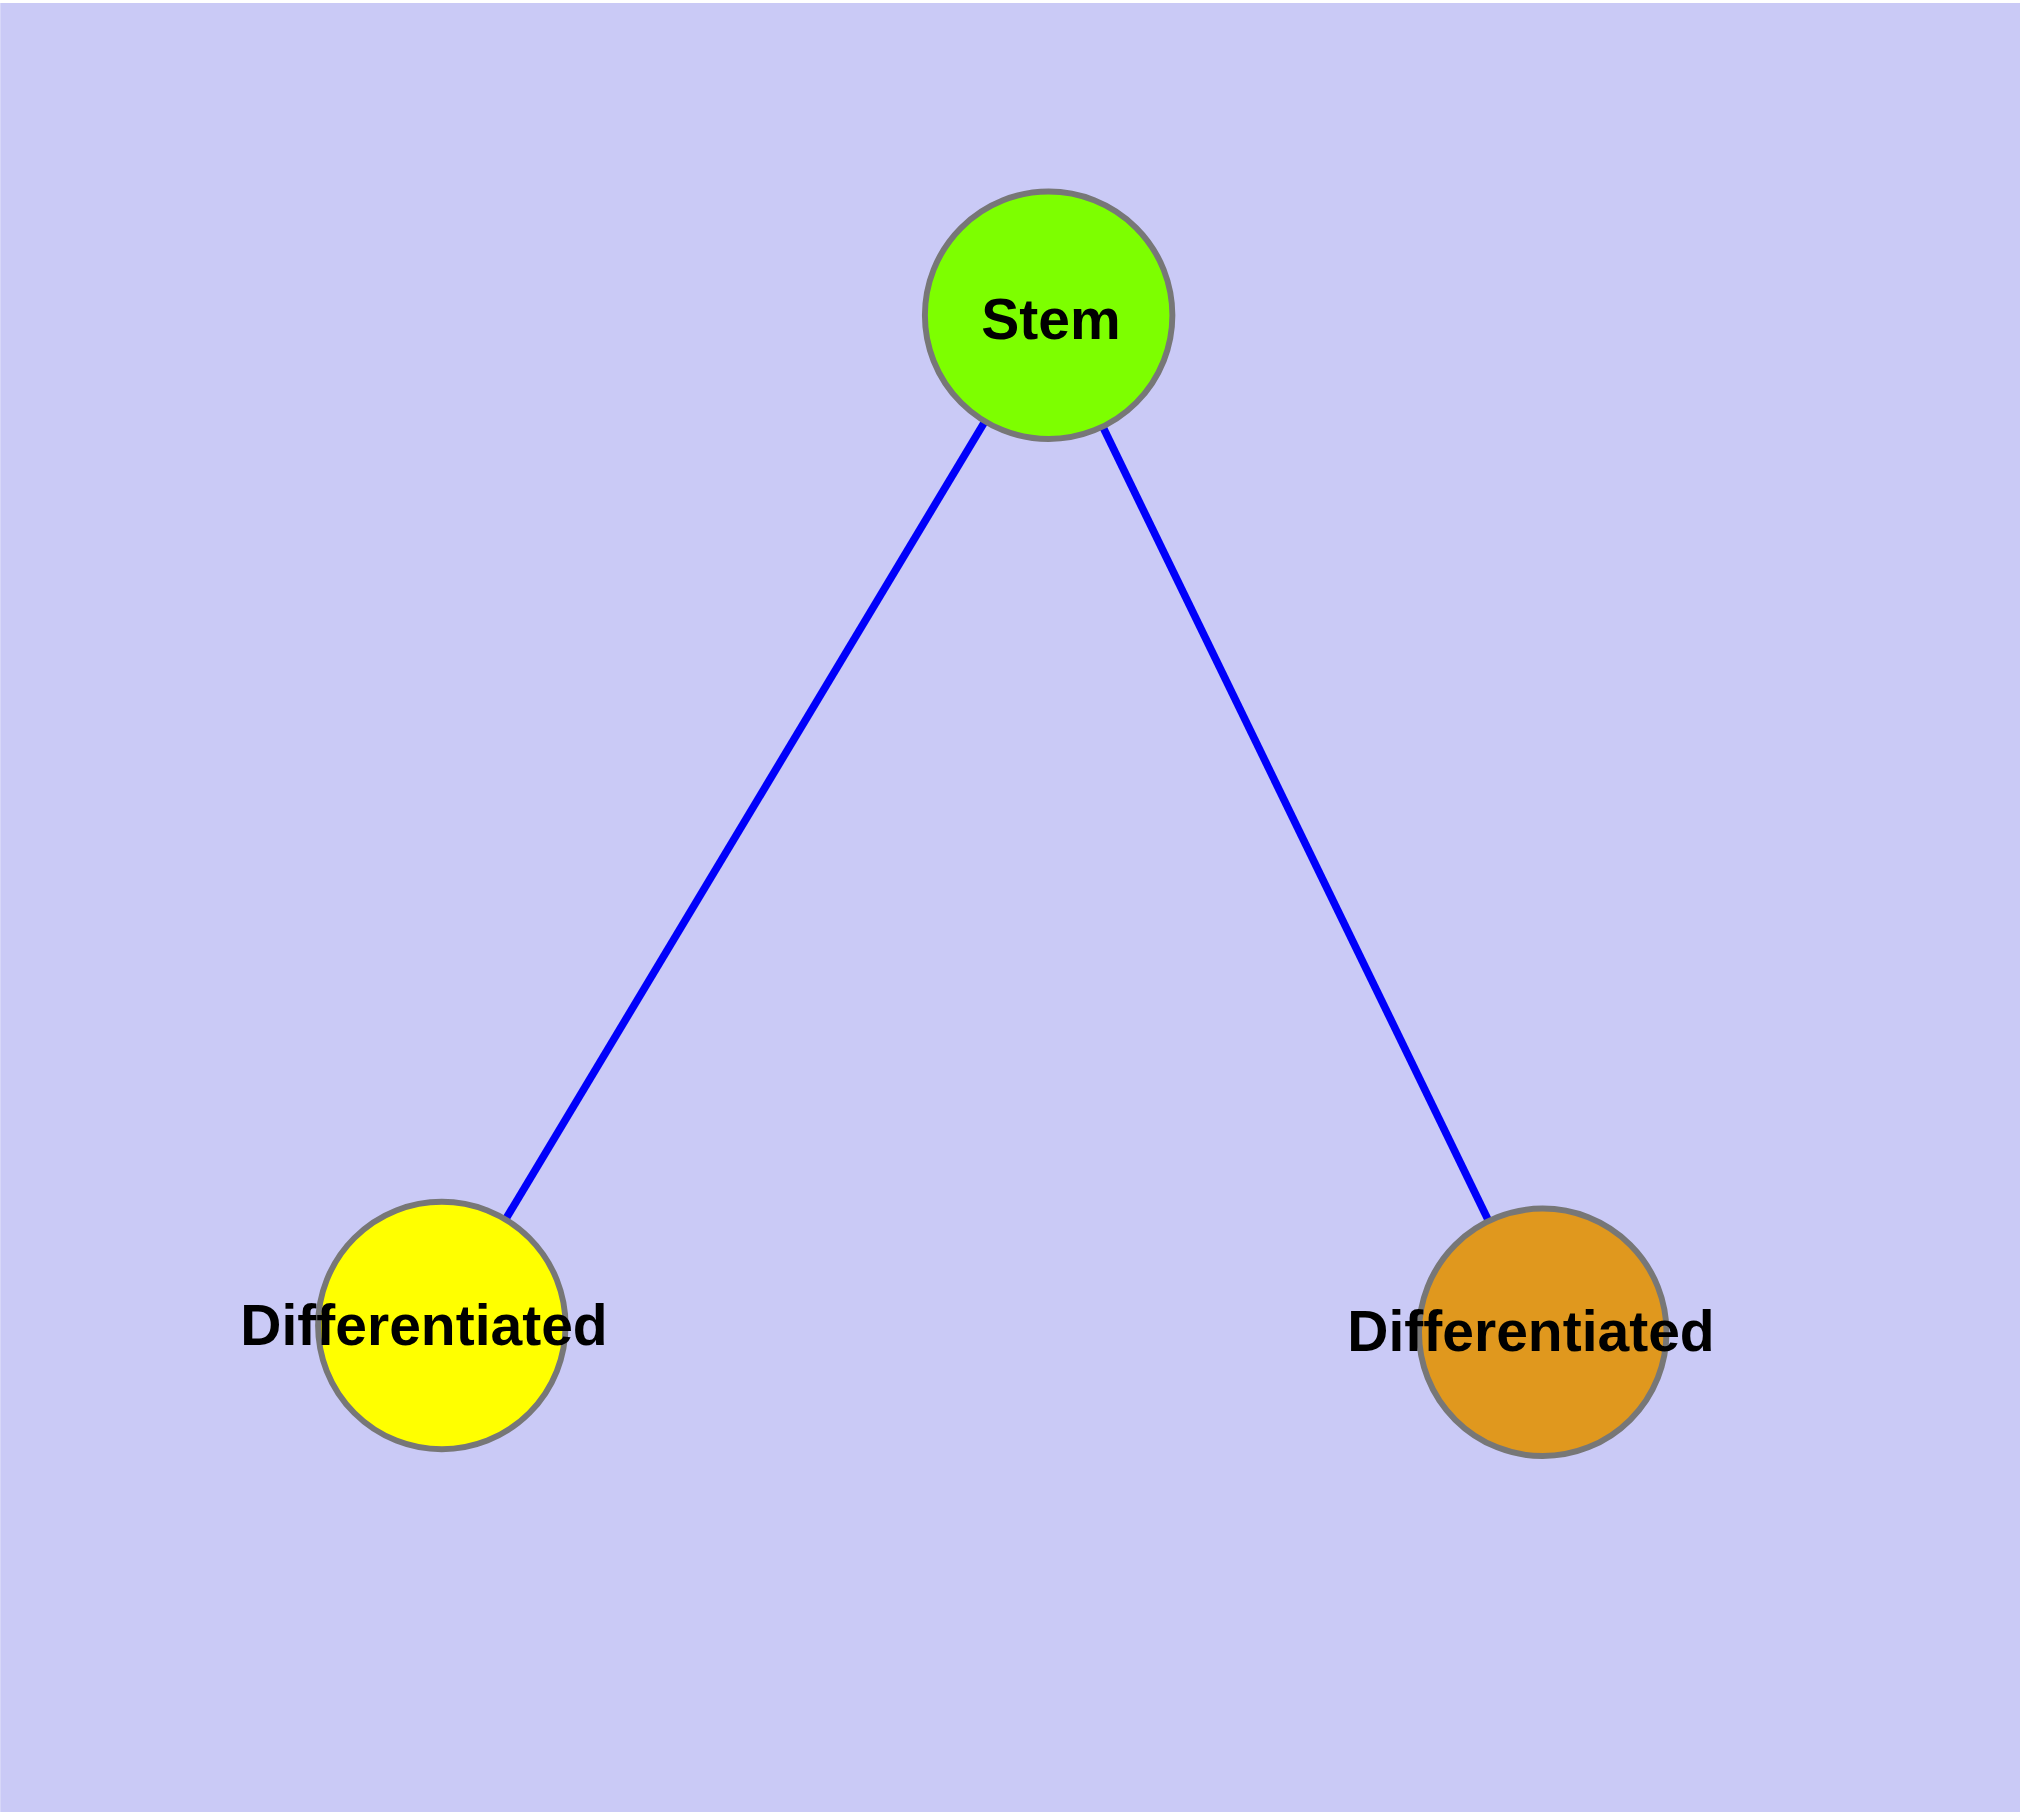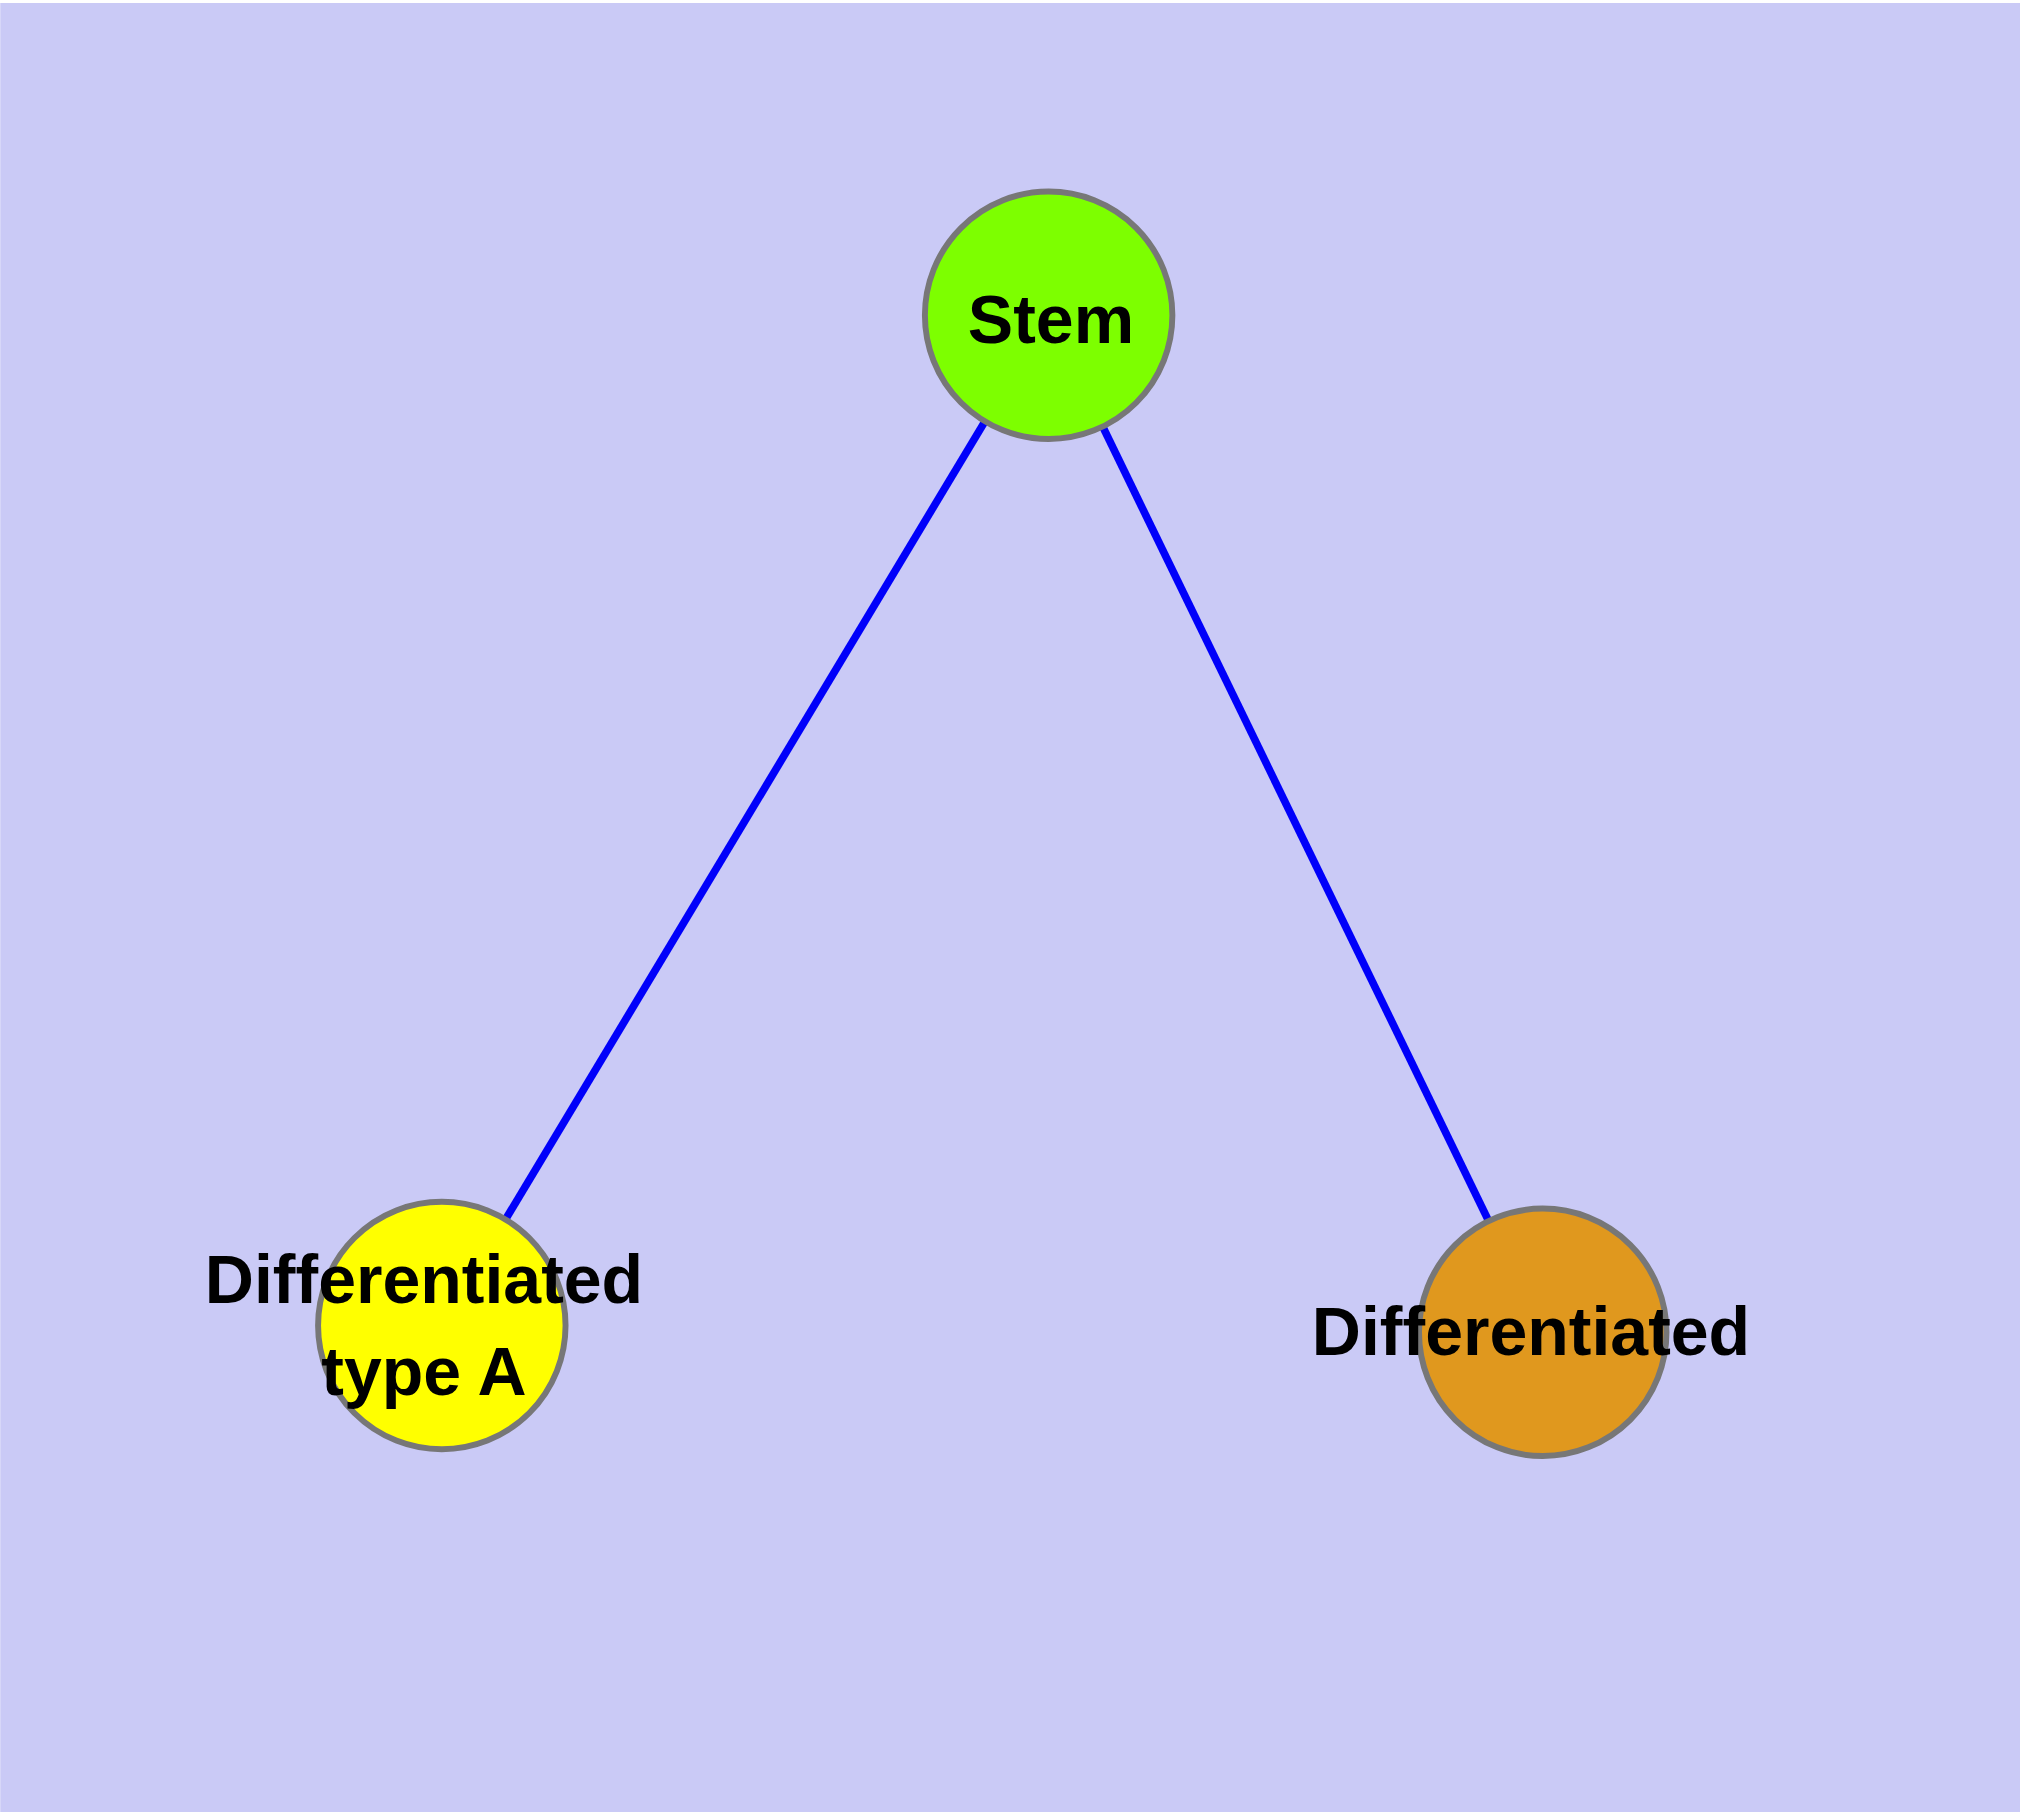--- a/index.html
+++ b/index.html
@@ -33,21 +33,21 @@
     stroke-linecap: butt;
   }
   svg.graph circle {
     stroke-width: 7;
   }
   .node-label {
     position: absolute;
     transform: translate(-50%, -50%);
     color: #000000;
     font-weight: 700;
-    font-size: 68px;
+    font-size: 57px;
     line-height: 92px;
     text-align: center;
     white-space: nowrap;
   }
   .node-label.stem {
     left: 1051px;
     top: 319px;
   }
   .node-label.type-a {
     left: 424px;
@@ -72,20 +72,19 @@
     <circle cx="521" cy="1564" r="146" fill="#FFFF00" stroke="#777777"></circle>
     <circle cx="1820" cy="1572" r="146" fill="#E0981E" stroke="#777777"></circle>
   </svg>
 
   <div class="top-strip"></div>
 
   <div class="node-label stem">Stem</div>
 
   <div class="node-label type-a">
     <div>Differentiated</div>
-    <div>type A</div>
   </div>
 
   <div class="node-label type-b">
     <div>Differentiated</div>
   </div>
 </div>
 
 
 </body></html>

